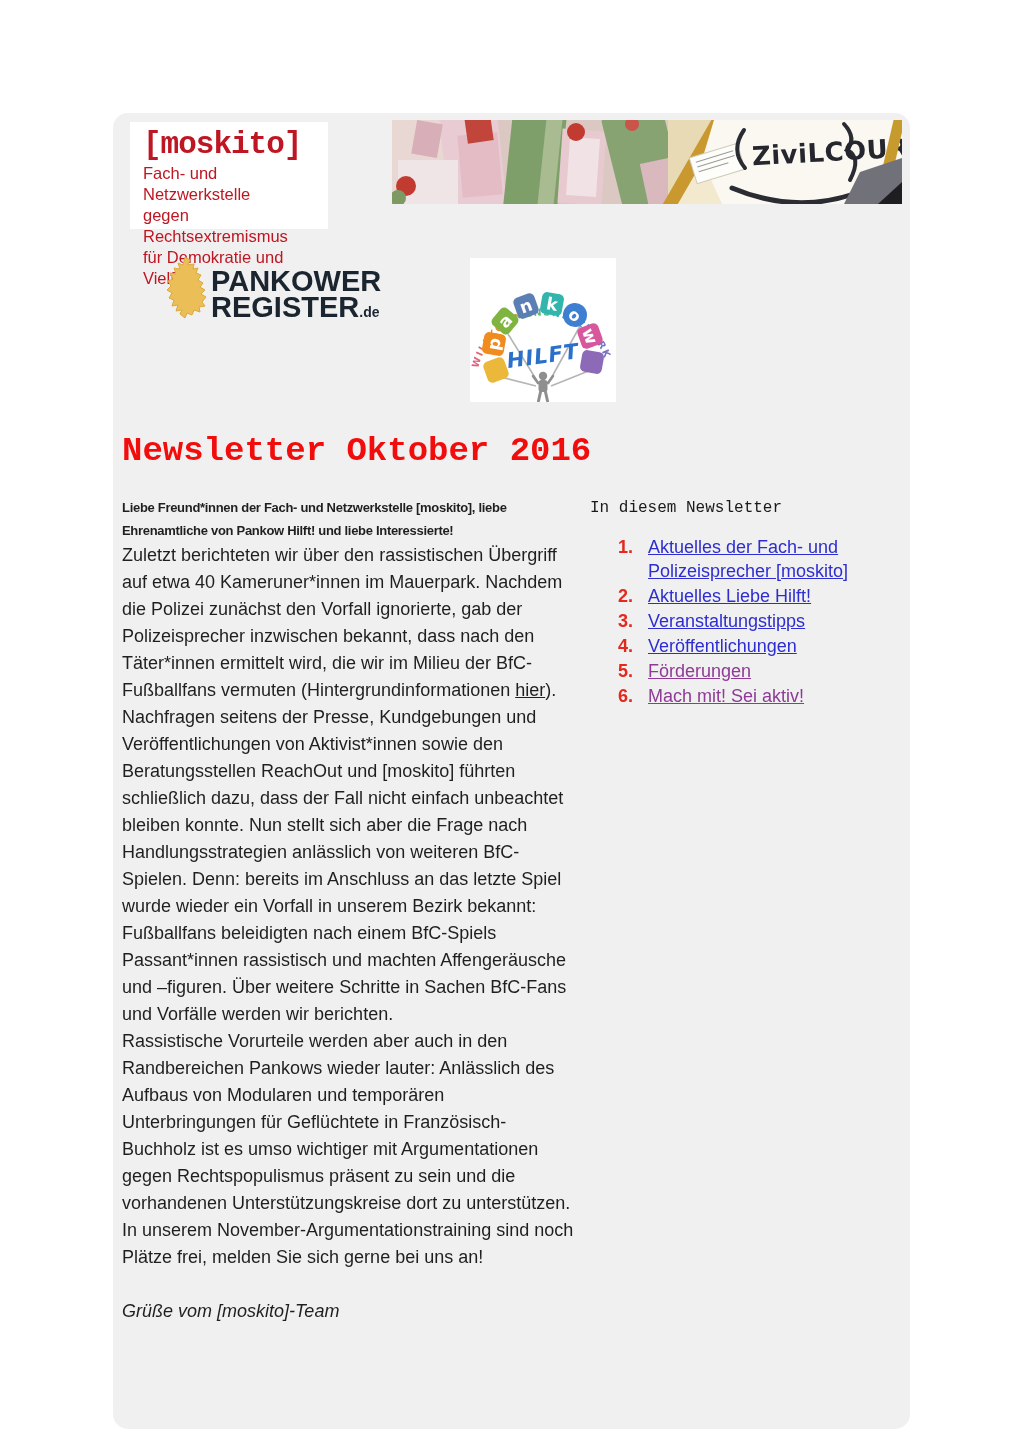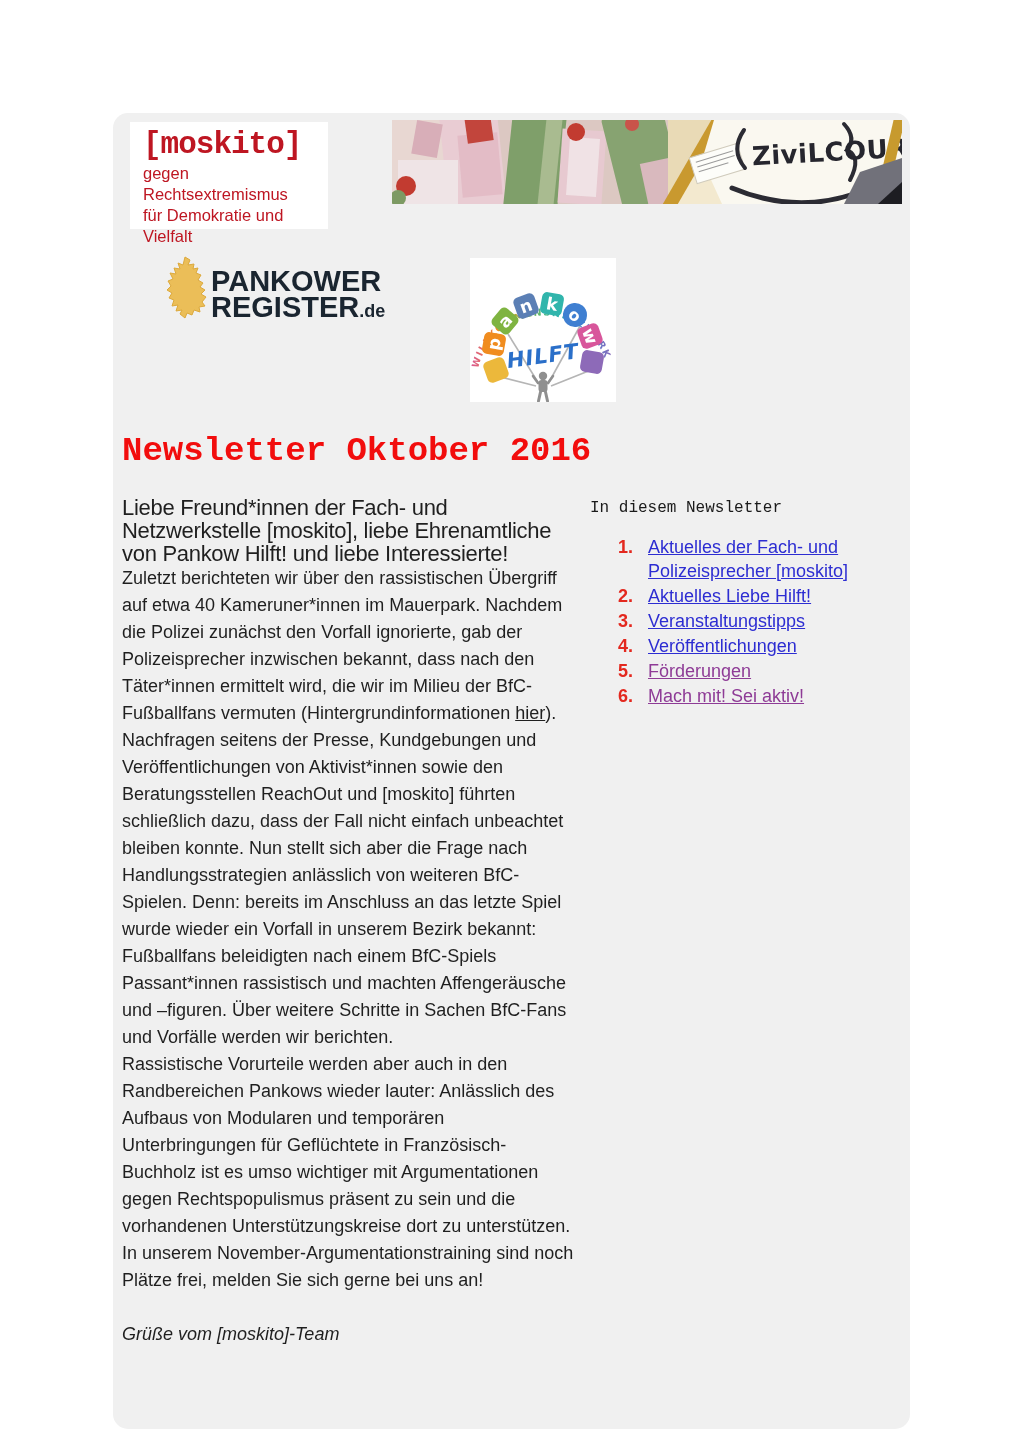--- a/index.html
+++ b/index.html
@@ -24,35 +24,35 @@
   }
   .moskito-tagline{
     margin-top:2px;font-size:16.5px;line-height:21px;color:#be1622;
   }
   .banner{position:absolute;left:279px;top:7px;width:510px;height:84px;}
   .register{position:absolute;left:52px;top:143px;display:flex;align-items:flex-start;}
   .register-text{
     margin-top:12px;font-weight:700;font-size:29px;line-height:26px;
     color:#1a2530;letter-spacing:0;
   }
-  .register-tld{font-size:18px;letter-spacing:0;}
+  .register-tld{font-size:14px;letter-spacing:0;}
   .hilft-box{
     position:absolute;left:357px;top:145px;width:146px;height:144px;background:#ffffff;
   }
   
   .page-title{
     position:absolute;left:9px;top:318px;
     font-family:"Liberation Mono",monospace;font-weight:700;
     font-size:34px;line-height:40px;color:#f20d0d;white-space:nowrap;
   }
   
   .cols{position:absolute;left:9px;top:383px;width:780px;}
   .left-col{position:absolute;left:0;top:0;width:455px;font-size:18px;}
   .salutation{
-    margin:0;font-weight:400;font-size:22px;line-height:23px;letter-spacing:-0.3px;
+    margin:0;font-weight:700;font-size:13px;line-height:23px;letter-spacing:-0.3px;
   }
   .body-p{margin:0;line-height:27px;}
   .inline-link{color:#1f1f1f;text-decoration:underline;cursor:pointer;}
   .signature{margin:27px 0 0 0;font-style:italic;line-height:27px;}
   .right-col{position:absolute;left:468px;top:0;width:300px;}
   .toc-heading{
     font-family:"Liberation Mono",monospace;font-size:16px;line-height:24px;
     color:#1a1a1a;white-space:nowrap;
   }
   .toc-list{
@@ -69,20 +69,21 @@
   svg text{font-family:"DejaVu Sans",sans-serif;}
 </style>
 </head>
 <body>
 
 <div class="content">
 
   <div class="moskito">
     <div class="moskito-title">[moskito]</div>
     <div class="moskito-tagline">
+      <div>Fach- und Netzwerkstelle</div>
       <div>gegen Rechtsextremismus</div>
       <div>für Demokratie und Vielfalt</div>
     </div>
   </div>
 
   <div class="banner">
     <svg width="510" height="84" viewBox="0 0 510 84">
       <rect width="510" height="84" fill="#dcc8c2"></rect>
       <rect x="-12" y="-6" width="72" height="96" fill="#e8d7d2" transform="rotate(7 24 42)"></rect>
       <rect x="52" y="-10" width="58" height="104" fill="#e9ccd3" transform="rotate(-6 81 42)"></rect>

